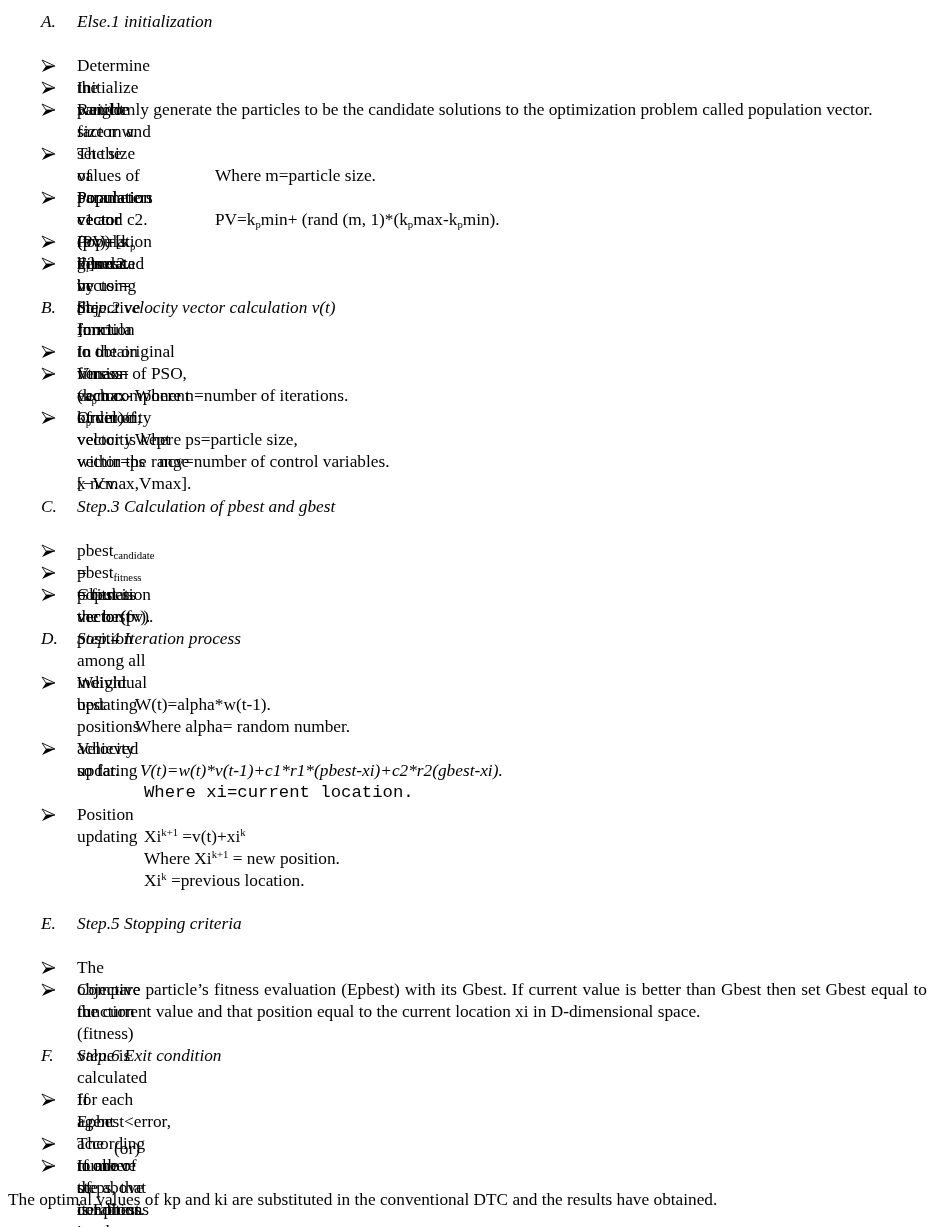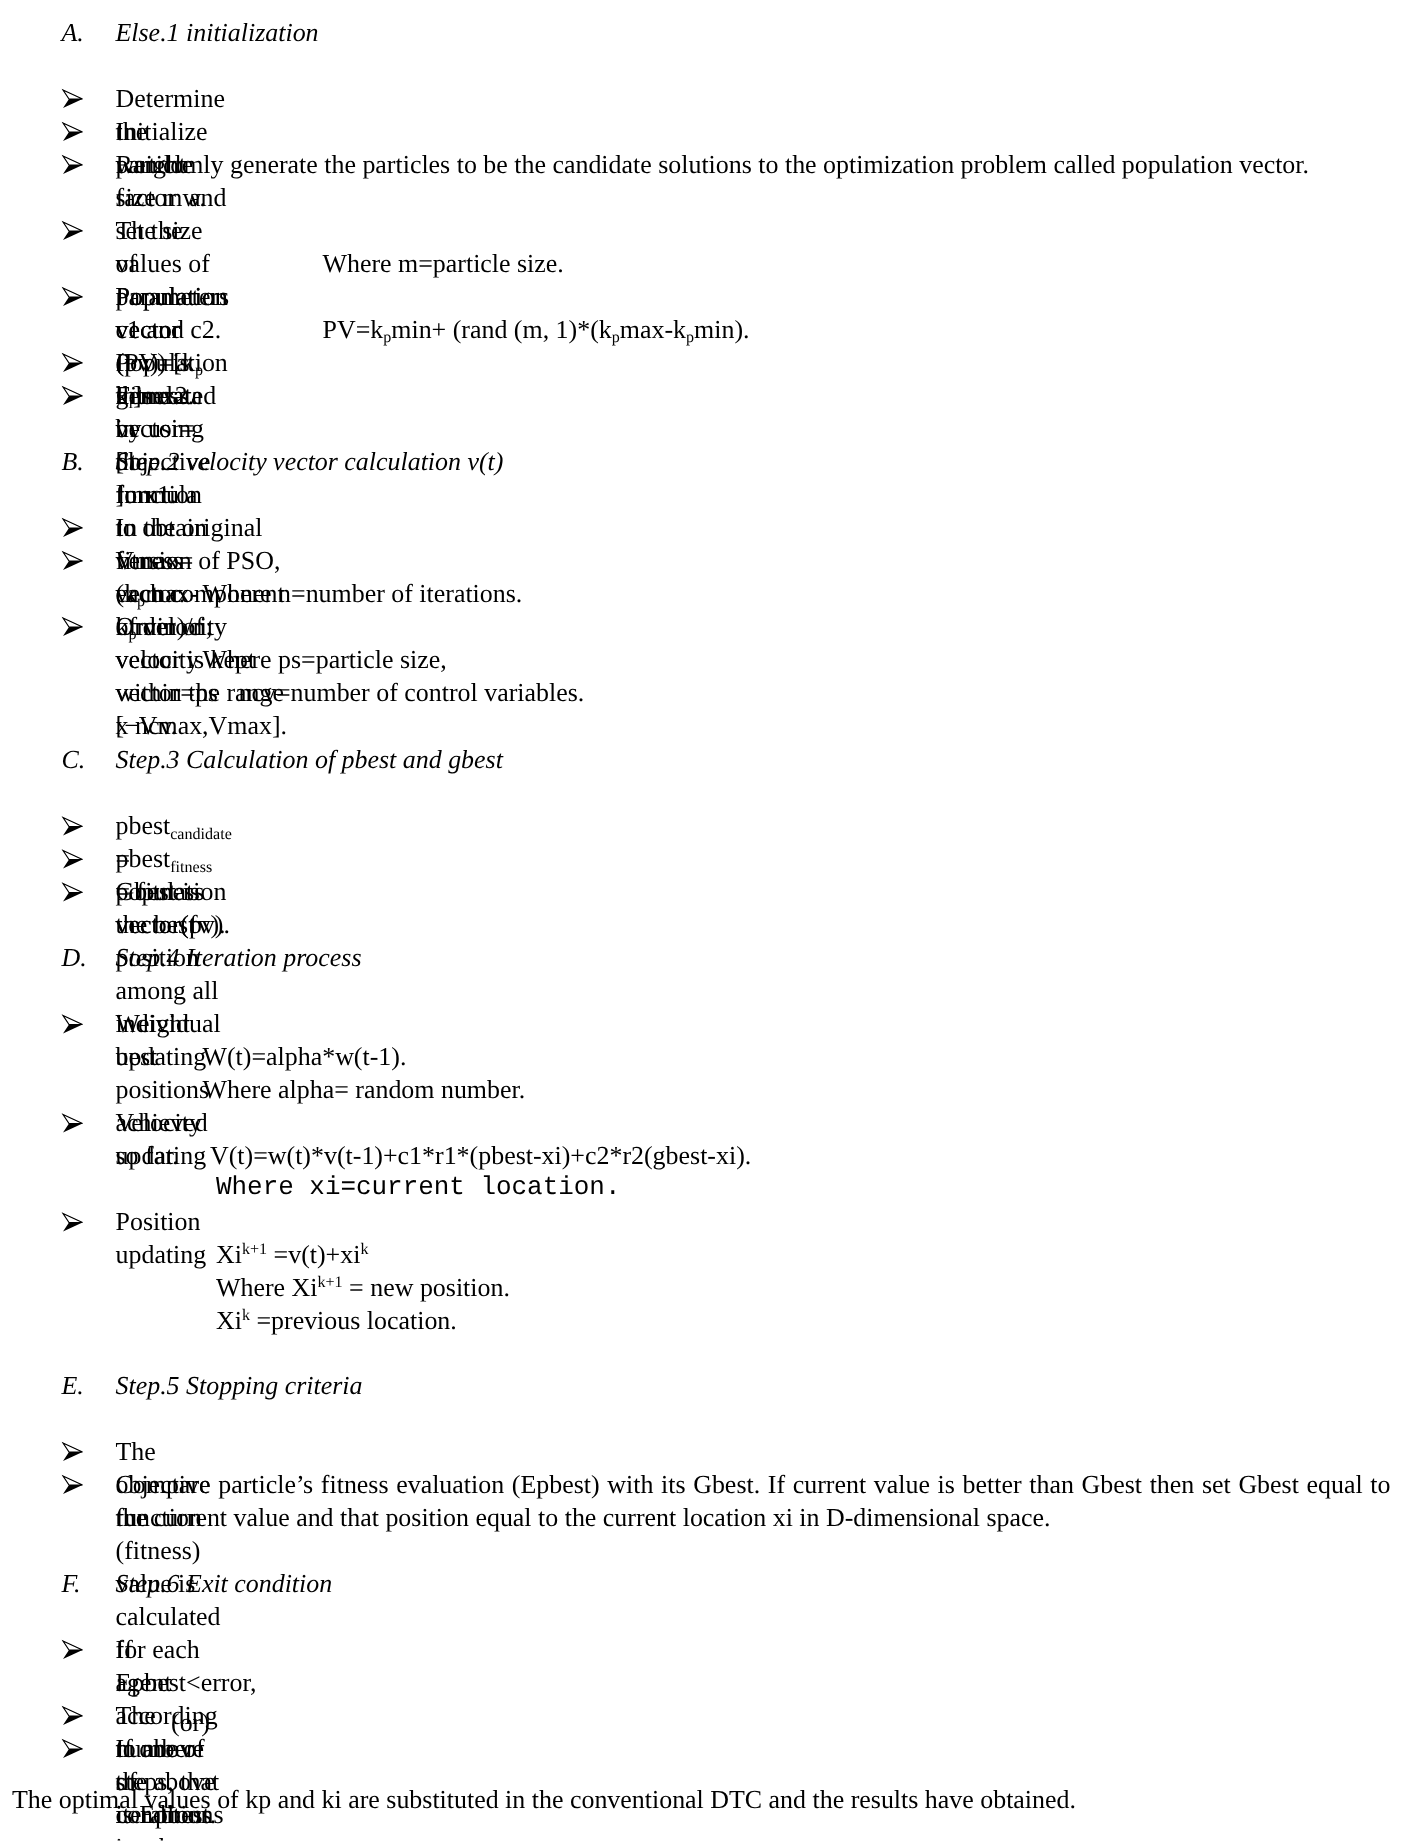--- a/index.html
+++ b/index.html
@@ -174,21 +174,21 @@
   <div class="line" style="top:716px; left:135px;"><span class="seg"><span style="white-space: pre-wrap;">Where alpha= random number.</span></span></div>
   <div class="line" style="top:738px;">
       <span class="bullet b" style="top: 4px;">
         <svg width="15" height="14" viewBox="0 0 15 14">
           <path d="M1 1 L14 7 L1 13 L5 7 Z" fill="#000"></path>
           <path d="M1 1 L14 7 L5 7 Z" fill="#fff" stroke="#000" stroke-width="0.8"></path>
         </svg>
       </span>
       <span class="text seg"><span style="white-space: pre-wrap;">Velocity updating</span></span>
     </div>
-  <div class="line" style="top:760px; left:140px;"><span class="seg"><span style="white-space: pre-wrap;">V(t)=w(t)*v(t-1)+c1*r1*(pbest-xi)+c2*r2(gbest-xi).</span></span></div>
+  <div class="line" style="top:760px; left:140px;font-style:italic;"><span class="seg"><span style="white-space: pre-wrap;">V(t)=w(t)*v(t-1)+c1*r1*(pbest-xi)+c2*r2(gbest-xi).</span></span></div>
   <div class="line" style="top:782px; left:144px;font-family:Liberation Mono, monospace;"><span class="seg"><span style="white-space: pre-wrap;">Where xi=current location.</span></span></div>
   <div class="line" style="top:804px;">
       <span class="bullet b" style="top: 4px;">
         <svg width="15" height="14" viewBox="0 0 15 14">
           <path d="M1 1 L14 7 L1 13 L5 7 Z" fill="#000"></path>
           <path d="M1 1 L14 7 L5 7 Z" fill="#fff" stroke="#000" stroke-width="0.8"></path>
         </svg>
       </span>
       <span class="text seg"><span style="white-space: pre-wrap;">Position updating</span></span>
     </div>

